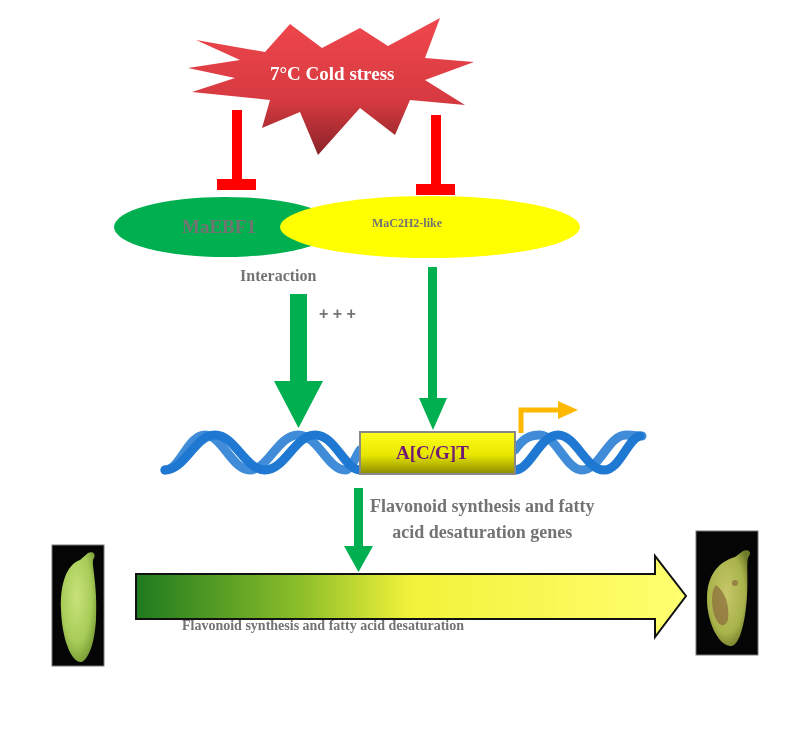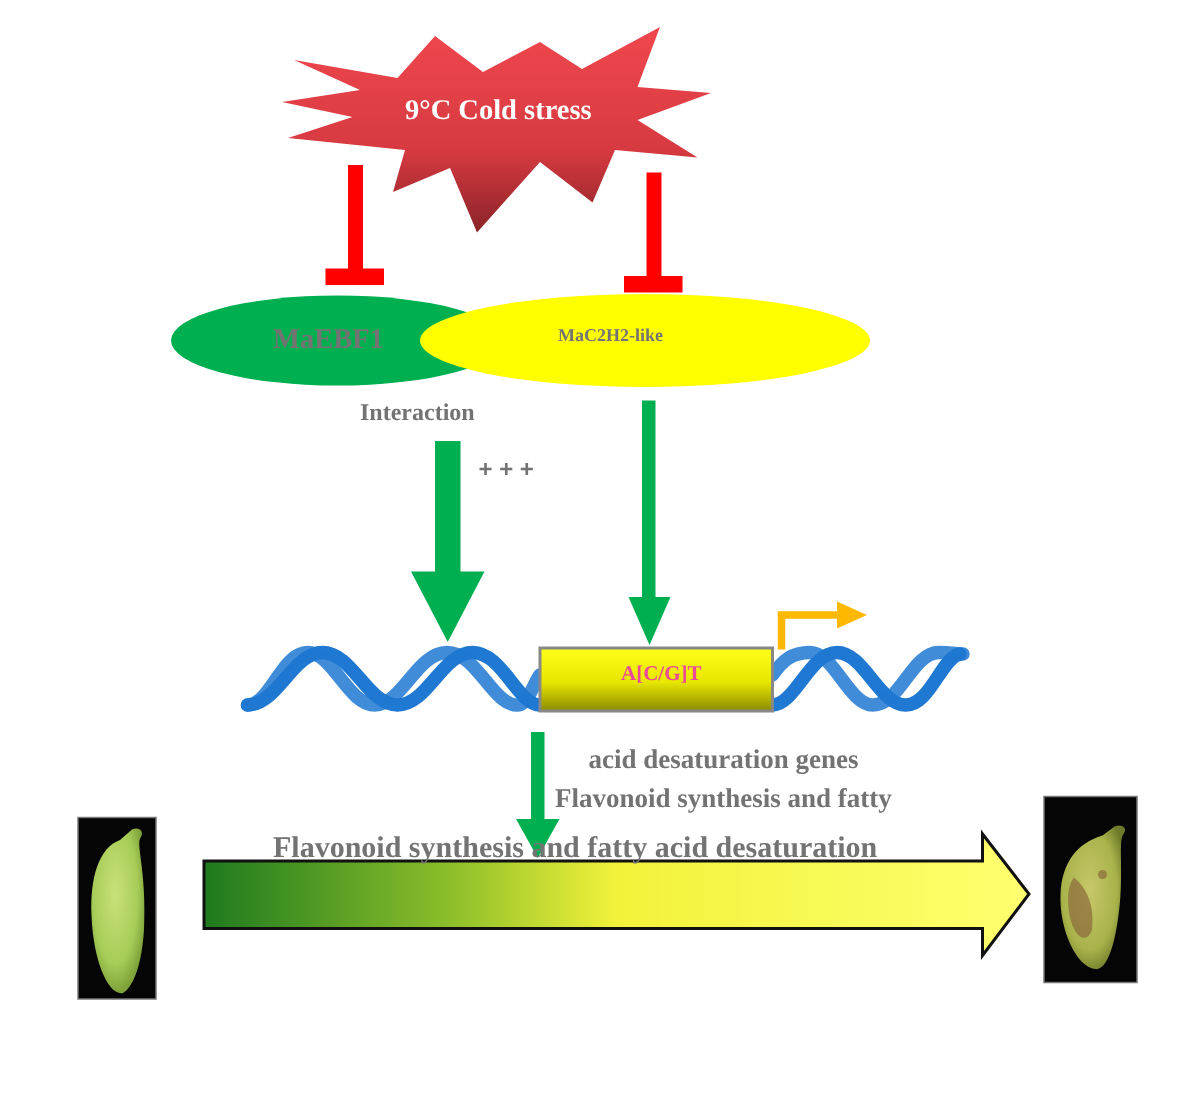--- a/index.html
+++ b/index.html
@@ -92,30 +92,30 @@
     <path d="M88,553 C93,551 96,554 94,558 C90,562 98,580 96,620 C94,650 86,660 82,662 C72,664 62,640 61,610 C60,585 66,565 80,560 Z" fill="url(#bananaGreen)"></path>
   </g>
   <g>
     <rect x="696" y="531" width="62" height="124" fill="#050505" stroke="#777" stroke-width="1"></rect>
     <path d="M743,551 C748,549 752,552 749,556 C745,560 750,585 745,615 C741,640 735,647 730,646 C718,645 706,620 707,596 C708,575 718,562 735,557 Z" fill="url(#bananaOld)"></path>
     <path d="M716,585 C722,590 730,600 728,620 C724,630 716,625 713,610 C711,598 712,590 716,585 Z" fill="#8a6a3a" opacity="0.7"></path>
     <circle cx="735" cy="583" r="3" fill="#8a6a3a" opacity="0.7"></circle>
   </g>
 </svg>
 
-<div class="lbl" style="left:270px; top:63px; font-size:19px; color:#ffffff;">9°C Cold stress</div>
+<div class="lbl" style="left:270px; top:63px; font-size:19px; color:#ffffff;">7°C Cold stress</div>
 
 <div class="lbl" style="left:182px; top:216px; font-size:19px;">MaEBF1</div>
 
 <div class="lbl" style="left:372px; top:216px; font-size:12px;">MaC2H2-like</div>
 
 <div class="lbl" style="left:240px; top:267px; font-size:16px;">Interaction</div>
 
 <div class="lbl" style="left:319px; top:305px; font-size:16px; font-family:'Liberation Sans', sans-serif;">+ + +</div>
 
-<div class="lbl" style="left:414px; top:442px; font-size:14px; color:#ec4899;">A[C/G]T</div>
+<div class="lbl" style="left:396px; top:442px; font-size:19px; color:#701a75;">A[C/G]T</div>
 
 <div class="lbl" style="left:370px; top:493px; font-size:18px; text-align:center; line-height:26px;">
+  <div>Flavonoid synthesis and fatty</div>
   <div>acid desaturation genes</div>
-  <div>Flavonoid synthesis and fatty</div>
 </div>
 
-<div class="lbl" style="left:182px; top:554px; font-size:20px;">Flavonoid synthesis and fatty acid desaturation</div>
+<div class="lbl" style="left:182px; top:618px; font-size:14px;">Flavonoid synthesis and fatty acid desaturation</div>
 
 </body></html>

